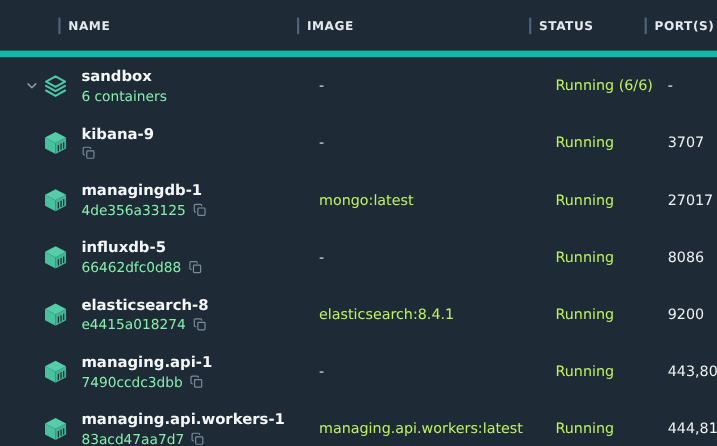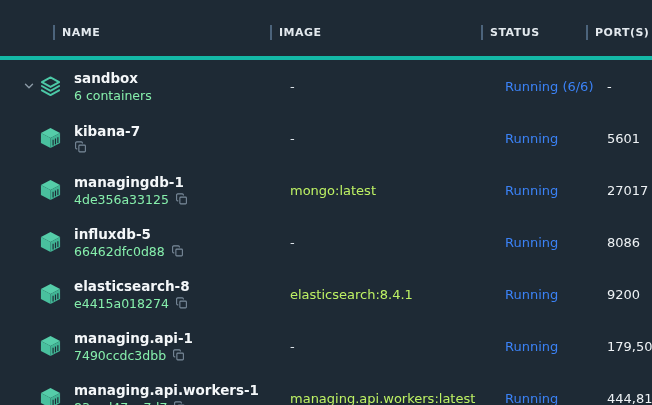--- a/index.html
+++ b/index.html
@@ -10,22 +10,21 @@
     color: #e8edf1;
   }
   .table { width: 652px; }
 
   
   .hdr {
     display: grid;
     grid-template-columns: 270px 211px 105px 1fr;
     height: 52px;
     align-items: center;
-    border-bottom: 4px solid #14b8a6;
-    margin-top: 8px;
+    border-bottom: 6px solid #14b8a6;
   }
   .hcell { display: flex; align-items: center; height: 16px; }
   .hcell .bar {
     width: 2px; height: 15px; background: #4c647c; margin-right: 7px; flex: 0 0 2px;
   }
   .hcell.name-col { padding-left: 53px; }
   .hlabel {
     font-size: 11px; font-weight: 700; letter-spacing: 0.5px;
     color: #e3e9ee; text-transform: uppercase; white-space: nowrap;
   }
@@ -51,21 +50,21 @@
     position: absolute; left: 62px; top: 50%; transform: translateY(-50%);
     display: flex; flex-direction: column; gap: 2px; white-space: nowrap;
   }
   .title { font-size: 13.5px; font-weight: 700; color: #f4f7f9; }
   .subline { display: flex; align-items: center; gap: 6px; }
   .sub { font-size: 12.5px; color: #86efac; text-align: right; }
   .copy { width: 13px; height: 13px; display: inline-flex; cursor: pointer; }
 
   .cell-image { padding-left: 8px; font-size: 13px; color: #dce2e8; white-space: nowrap; }
   .cell-image.link { color: #bef264; cursor: pointer; }
-  .cell-status { padding-left: 12px; font-size: 13px; color: #3b82f6; white-space: nowrap; }
+  .cell-status { padding-left: 12px; font-size: 13px; color: #bef264; white-space: nowrap; }
   .cell-ports { padding-left: 9px; font-size: 13px; color: #eef2f5; white-space: nowrap; }
 </style>
 </head>
 <body>
 
 <svg width="0" height="0" style="position:absolute">
   <defs>
     <g id="icon-stack">
       <path d="M12 3 L21 8 L12 13 L3 8 Z M3 12 L12 17 L21 12 M3 16.5 L12 21.5 L21 16.5" fill="none" stroke="#4cc8a6" stroke-width="2" stroke-linejoin="round" stroke-linecap="round"></path>
     </g>
@@ -131,33 +130,33 @@
   </div>
 
   <div class="row">
     <div class="cell-name">
       <span class="rowicon">
         <svg viewBox="0 0 24 24" width="23" height="23">
             <use href="#icon-cube"></use>
           </svg>
       </span>
       <span class="nametext">
-        <span class="title">kibana-7</span>
-        <span class="subline">
-          <span class="copy">
-            <svg viewBox="0 0 24 24" width="13" height="13">
-                <use href="#icon-copy"></use>
-              </svg>
-          </span>
-        </span>
-      </span>
-    </div>
-    <div class="cell-image">-</div>
-    <div class="cell-status">Running</div>
-    <div class="cell-ports">5601</div>
+        <span class="title">kibana-9</span>
+        <span class="subline">
+          <span class="copy">
+            <svg viewBox="0 0 24 24" width="13" height="13">
+                <use href="#icon-copy"></use>
+              </svg>
+          </span>
+        </span>
+      </span>
+    </div>
+    <div class="cell-image">-</div>
+    <div class="cell-status">Running</div>
+    <div class="cell-ports">3707</div>
   </div>
 
   <div class="row">
     <div class="cell-name">
       <span class="rowicon">
         <svg viewBox="0 0 24 24" width="23" height="23">
             <use href="#icon-cube"></use>
           </svg>
       </span>
       <span class="nametext">
@@ -239,21 +238,21 @@
           <span class="copy">
             <svg viewBox="0 0 24 24" width="13" height="13">
                 <use href="#icon-copy"></use>
               </svg>
           </span>
         </span>
       </span>
     </div>
     <div class="cell-image">-</div>
     <div class="cell-status">Running</div>
-    <div class="cell-ports">179,50</div>
+    <div class="cell-ports">443,80</div>
   </div>
 
   <div class="row">
     <div class="cell-name">
       <span class="rowicon">
         <svg viewBox="0 0 24 24" width="23" height="23">
             <use href="#icon-cube"></use>
           </svg>
       </span>
       <span class="nametext">

